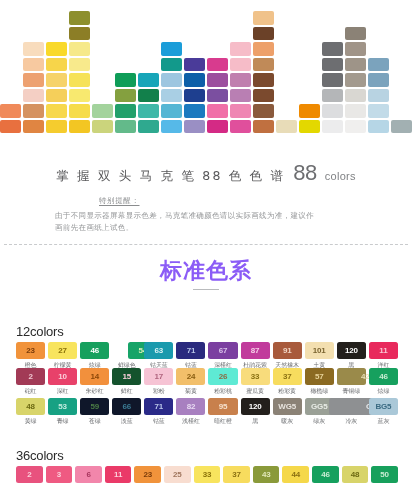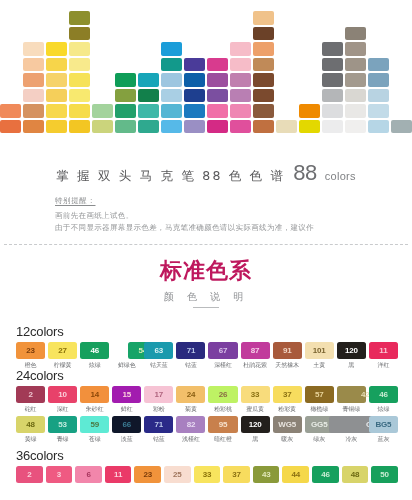--- a/index.html
+++ b/index.html
@@ -71,20 +71,21 @@
     width: 310px;
   }
   .notice-head {
     font-size: 7.5px;
     color: #8a8c8e;
     letter-spacing: 0.6px;
     text-decoration: underline;
     text-underline-offset: 2px;
     font-family: "DejaVu Sans", sans-serif;
     margin-bottom: 4px;
+    margin-left: 44px;
   }
   .notice-line {
     font-size: 7.5px;
     color: #949698;
     letter-spacing: 0.35px;
     line-height: 1.55;
     font-family: "DejaVu Sans", sans-serif;
   }
 
   
@@ -296,29 +297,28 @@
     </div>
 
   <div class="title-row">
     <span class="title-cn">掌 握 双 头 马 克 笔 88 色 色 谱</span>
     <span class="title-num">88</span>
     <span class="title-unit">colors</span>
   </div>
 
   <div class="notice">
     <div class="notice-head">特别提醒：</div>
+    <div class="notice-line">由于不同显示器屏幕显示色差，马克笔准确颜色请以实际画线为准，建议作</div>
     <div class="notice-line">画前先在画纸上试色。</div>
-    <div class="notice-line">由于不同显示器屏幕显示色差，马克笔准确颜色请以实际画线为准，建议作</div>
   </div>
 
   <div class="divider"></div>
 
   <div class="section-head">
-    <div class="section-title" style="color: #be185d;">标准色系</div>
-    <div class="section-sub">颜 色 说 明</div>
+    <div class="section-title" style="color: #8b5cf6;">标准色系</div>
     <div class="section-rule"></div>
   </div>
 
   <div class="group g12">
     <div class="group-label">12colors</div>
     <div class="group-rows">
         <div class="sw-row">
           <div class="sw">
             <div class="sw-chip" style="background: rgb(241, 147, 59); color: rgb(122, 59, 10);">23</div>
             <div class="sw-name">橙色</div>
@@ -365,49 +365,48 @@
           </div>
           <div class="sw">
             <div class="sw-chip" style="background: rgb(232, 41, 92); color: rgb(250, 196, 210);">11</div>
             <div class="sw-name">洋红</div>
           </div>
         </div>
       </div>
   </div>
 
   <div class="group g24">
-    <div class="group-label">24colors</div>
     <div class="group-rows">
         <div class="sw-row">
           <div class="sw">
             <div class="sw-chip" style="background: rgb(162, 58, 86); color: rgb(240, 200, 210);">2</div>
             <div class="sw-name">砣红</div>
           </div>
           <div class="sw">
             <div class="sw-chip" style="background: rgb(232, 65, 106); color: rgb(251, 208, 219);">10</div>
             <div class="sw-name">深红</div>
           </div>
           <div class="sw">
             <div class="sw-chip" style="background: rgb(242, 144, 60); color: rgb(140, 71, 8);">14</div>
             <div class="sw-name">朱砂红</div>
           </div>
           <div class="sw">
-            <div class="sw-chip" style="background: #a21caf; color: rgb(251, 208, 219);">15</div>
+            <div class="sw-chip" style="background: #14532d; color: rgb(251, 208, 219);">15</div>
             <div class="sw-name">鲜红</div>
           </div>
           <div class="sw">
             <div class="sw-chip" style="background: rgb(246, 195, 212); color: rgb(176, 101, 127);">17</div>
             <div class="sw-name">彩粉</div>
           </div>
           <div class="sw">
             <div class="sw-chip" style="background: rgb(242, 191, 106); color: rgb(138, 94, 18);">24</div>
             <div class="sw-name">菊黄</div>
           </div>
           <div class="sw">
-            <div class="sw-chip" style="background: #bef264; color: rgb(138, 108, 69);">26</div>
+            <div class="sw-chip" style="background: #5eead4; color: rgb(138, 108, 69);">26</div>
             <div class="sw-name">粉彩桃</div>
           </div>
           <div class="sw">
             <div class="sw-chip" style="background: rgb(248, 220, 124); color: rgb(138, 112, 18);">33</div>
             <div class="sw-name">蜜瓜黄</div>
           </div>
           <div class="sw">
             <div class="sw-chip" style="background: rgb(247, 220, 94); color: rgb(138, 112, 18);">37</div>
             <div class="sw-name">粉彩黄</div>
           </div>
@@ -427,21 +426,21 @@
         <div class="sw-row">
           <div class="sw">
             <div class="sw-chip" style="background: rgb(216, 212, 106); color: rgb(109, 106, 18);">48</div>
             <div class="sw-name">黄绿</div>
           </div>
           <div class="sw">
             <div class="sw-chip" style="background: rgb(23, 161, 131); color: rgb(194, 236, 223);">53</div>
             <div class="sw-name">青绿</div>
           </div>
           <div class="sw">
-            <div class="sw-chip" style="background: #5eead4; color: rgb(74, 122, 69);">59</div>
+            <div class="sw-chip" style="background: #0f172a; color: rgb(74, 122, 69);">59</div>
             <div class="sw-name">苍绿</div>
           </div>
           <div class="sw">
             <div class="sw-chip" style="background: #0f172a; color: rgb(58, 122, 146);">66</div>
             <div class="sw-name">淡蓝</div>
           </div>
           <div class="sw">
             <div class="sw-chip" style="background: rgb(42, 42, 136); color: rgb(185, 198, 232);">71</div>
             <div class="sw-name">钴蓝</div>
           </div>

